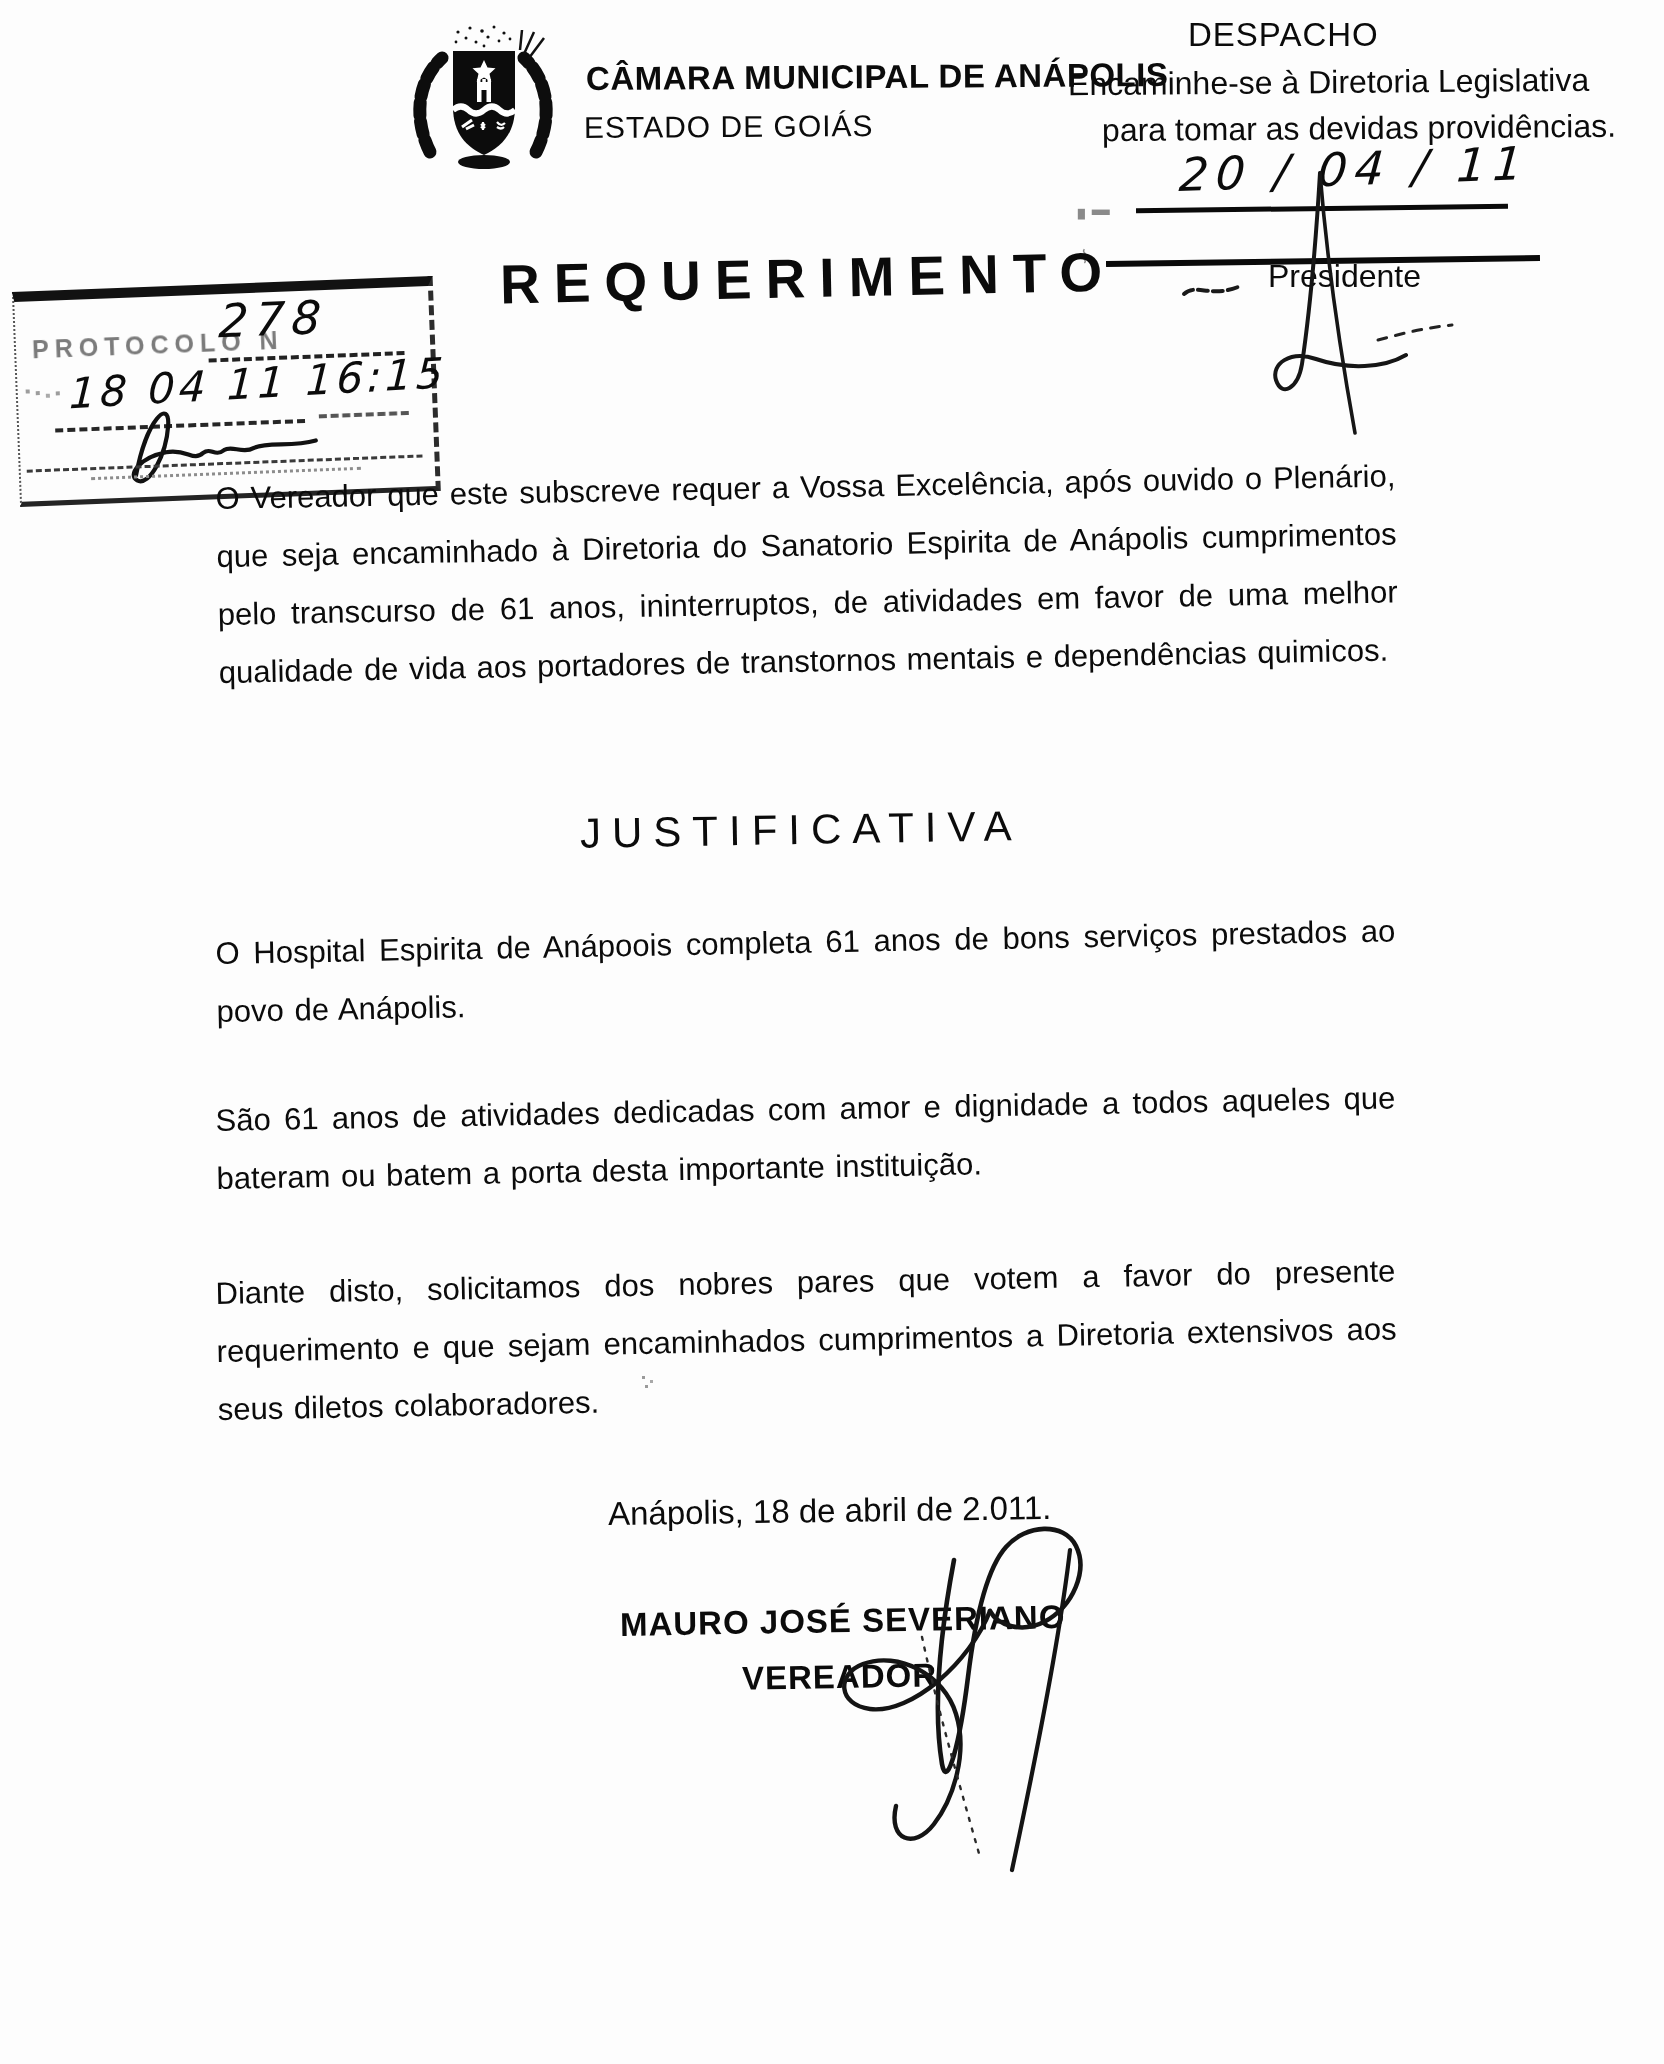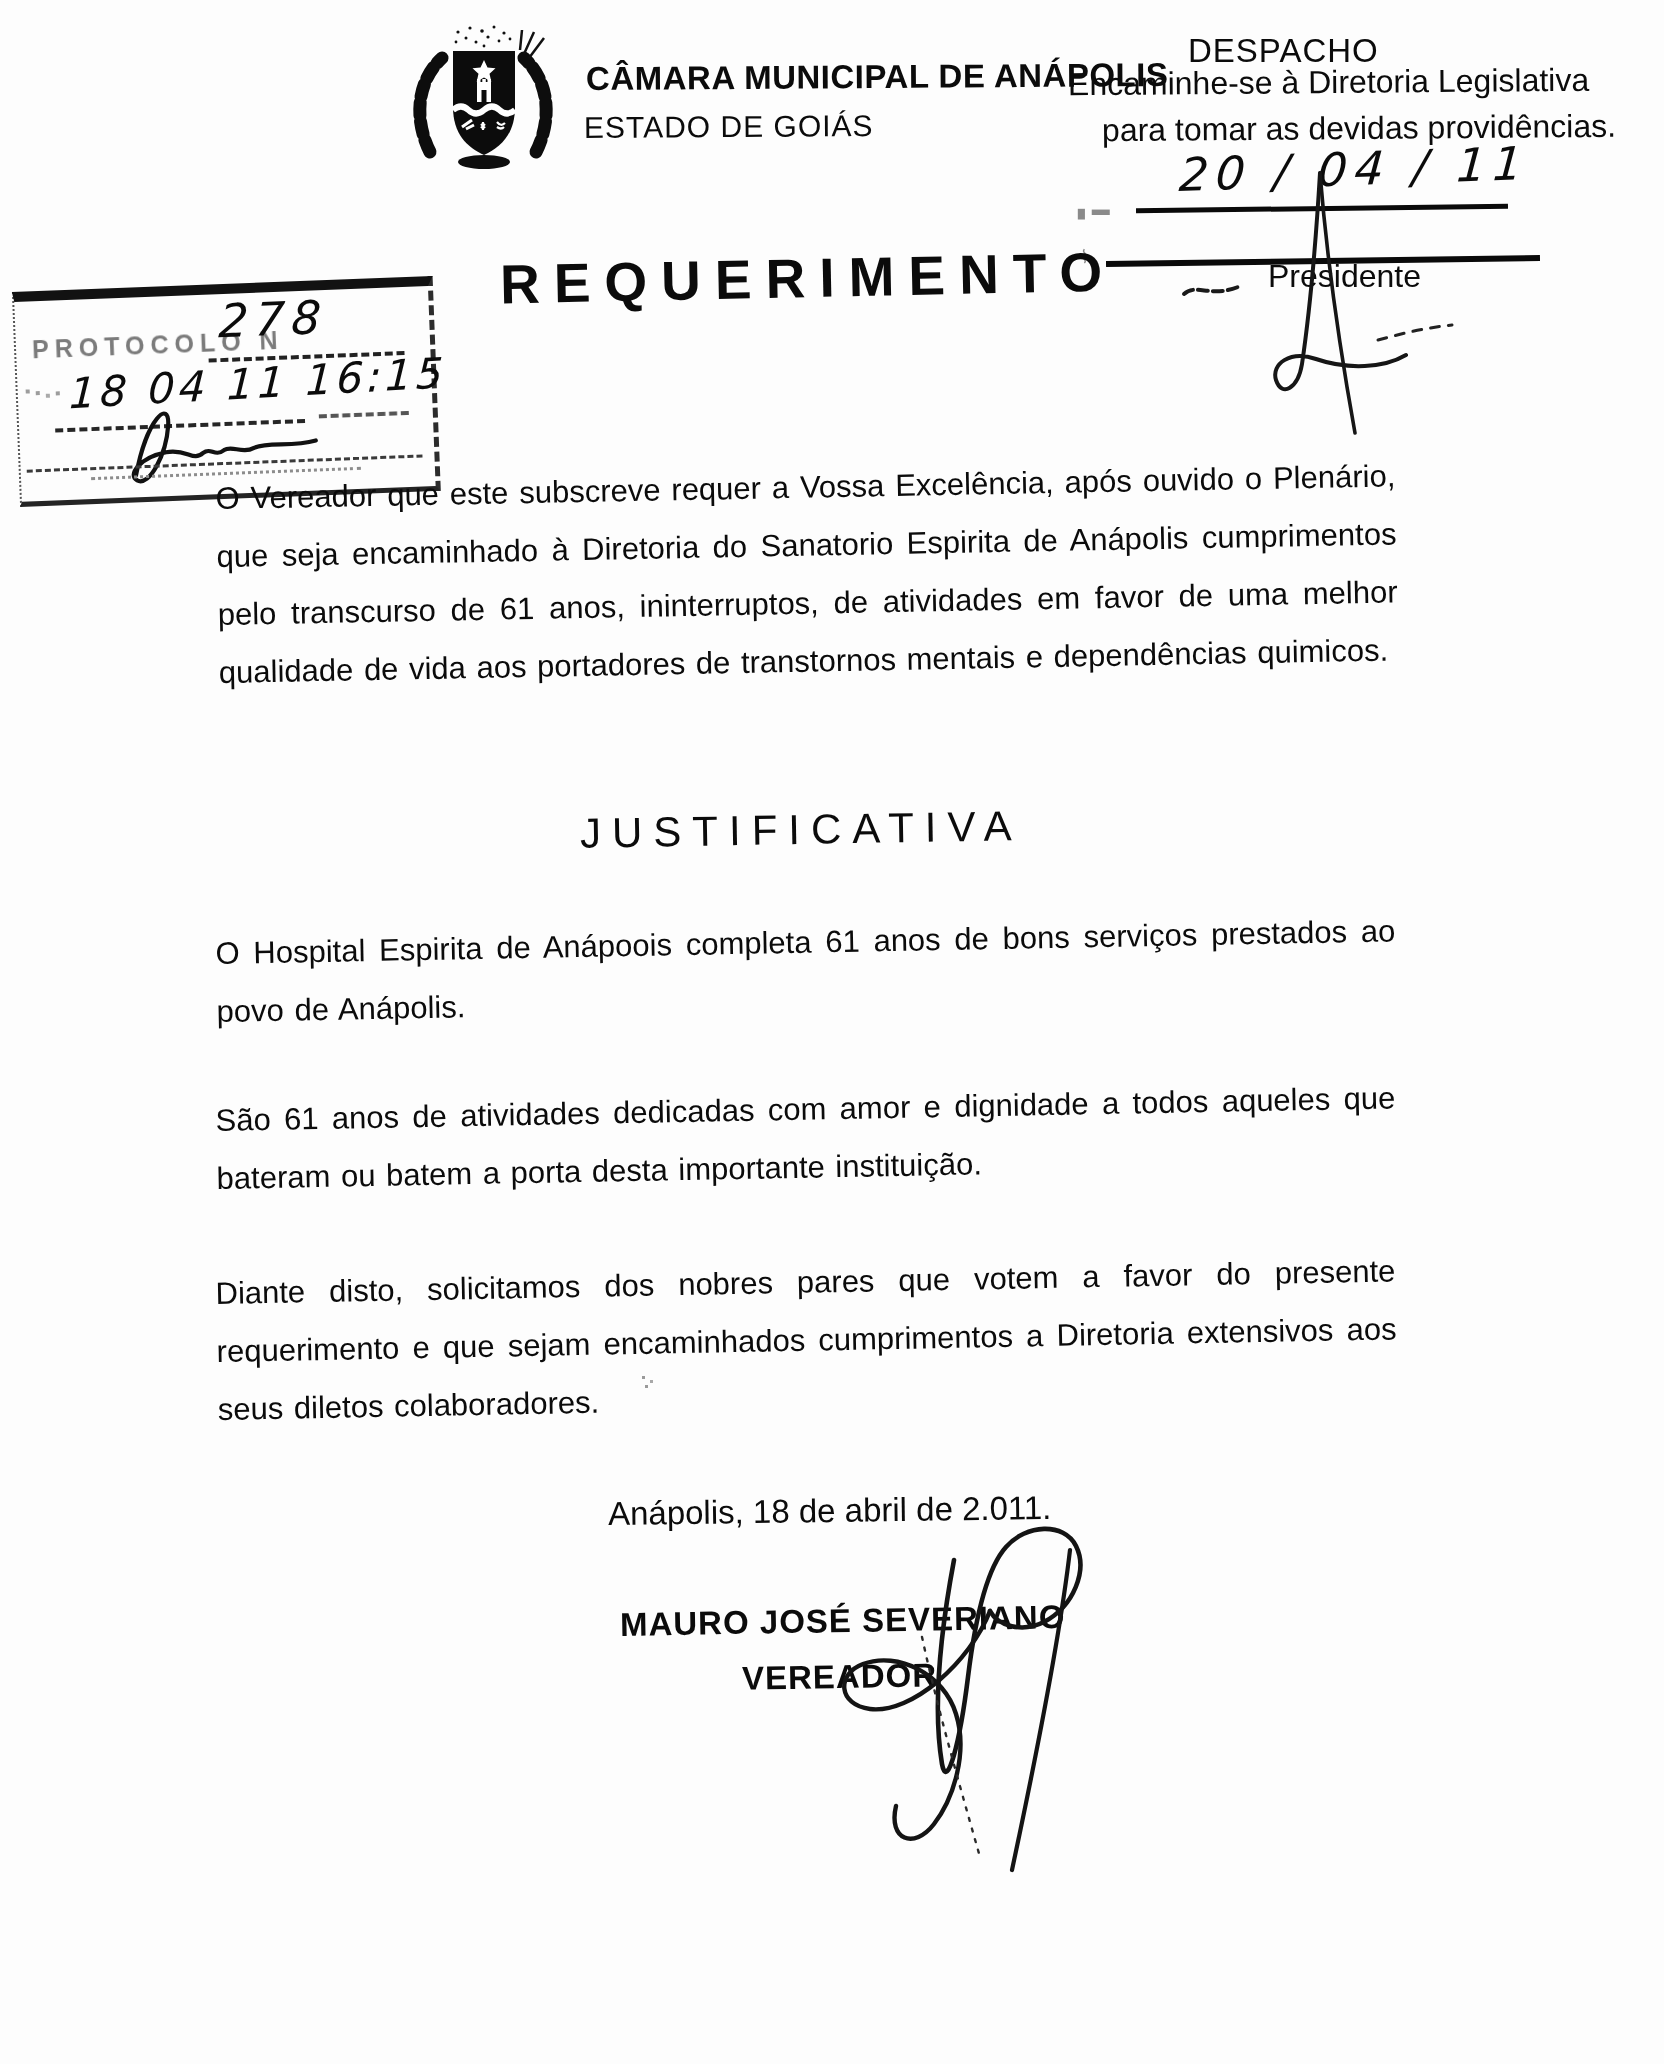--- a/index.html
+++ b/index.html
@@ -8,21 +8,21 @@
     background:#fdfdfd; overflow:hidden; color:#0b0b0b;
     font-family:"Liberation Sans", sans-serif;
   }
   .abs { position:absolute; }
 
   
   .org-name  { left:586px; top:58px;  font-size:33px; font-weight:bold; letter-spacing:.5px; transform:rotate(-.4deg); white-space:nowrap; }
   .org-sub   { left:584px; top:110px; font-size:30px; letter-spacing:1px; transform:rotate(-.4deg); white-space:nowrap; }
 
   
-  .despacho-title { left:1188px; top:32px;  font-size:33px; letter-spacing:1px; }
+  .despacho-title { left:1188px; top:16px;  font-size:33px; letter-spacing:1px; }
   .despacho-l1    { left:1068px; top:64px;  font-size:32px; transform:rotate(-.5deg); white-space:nowrap; }
   .despacho-l2    { left:1102px; top:110px; font-size:32px; transform:rotate(-.5deg); white-space:nowrap; }
   .handwrite { font-style:italic; letter-spacing:7px; font-family:"DejaVu Sans", sans-serif; }
   .despacho-date  { left:1180px; top:142px; font-size:46px; transform:skewX(-6deg) rotate(-2deg); white-space:nowrap; }
   .rule-a { left:1136px; top:206px; width:372px; height:5px; background:#0a0a0a; transform:rotate(-.7deg); }
   .rule-b { left:1106px; top:258px; width:434px; height:6px; background:#0a0a0a; transform:rotate(-.8deg); }
   .presidente { left:1268px; top:258px; font-size:32px; white-space:nowrap; }
   .scan-mark { color:#8a8a8a; font-size:18px; filter:blur(.5px); }
   .mark1 { left:1078px; top:198px; }
   .mark2 { left:1080px; top:246px; }

